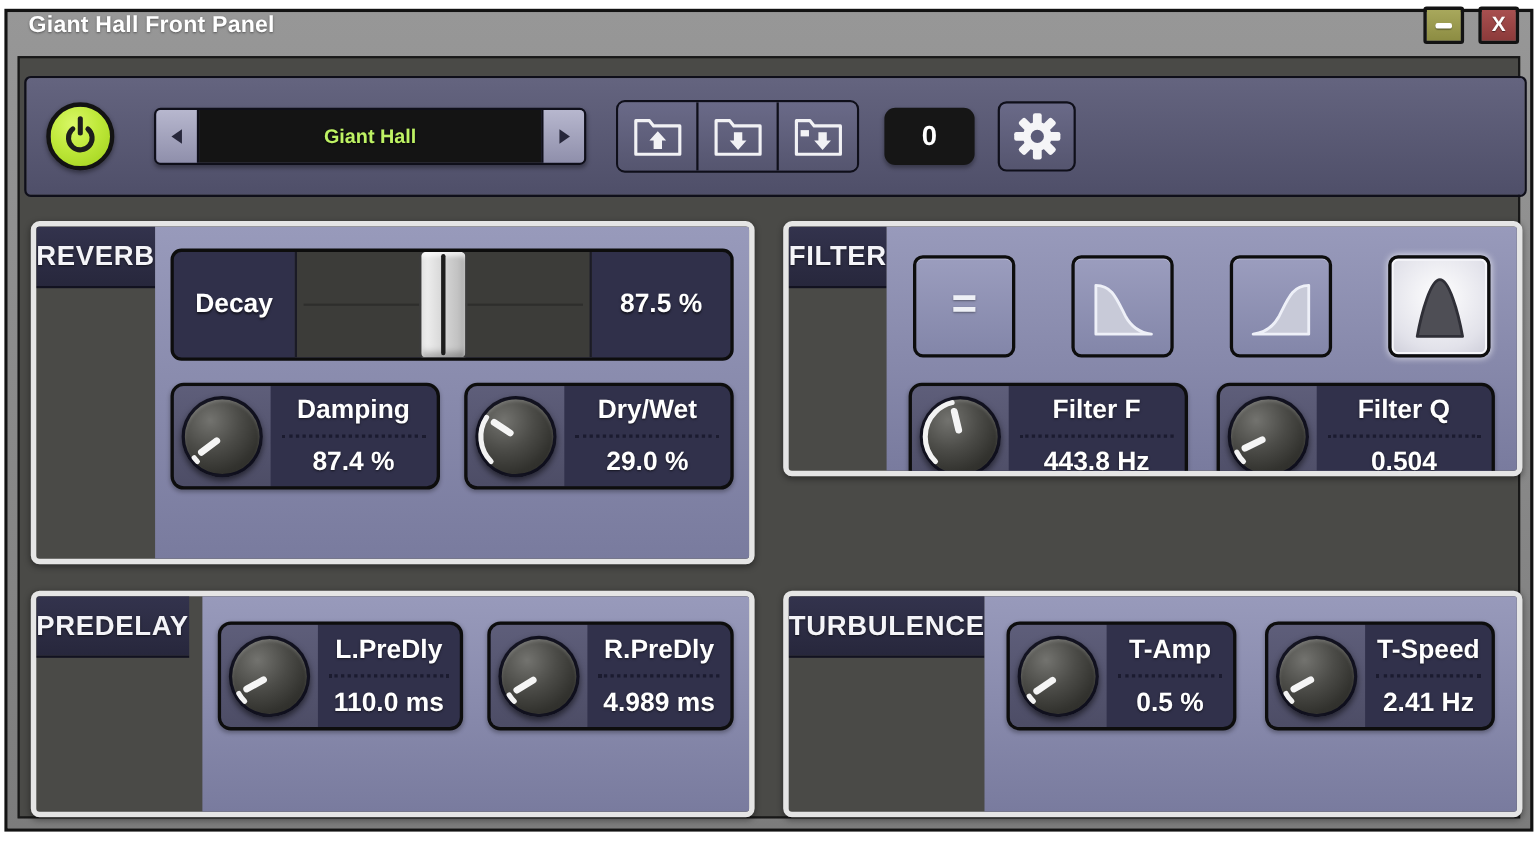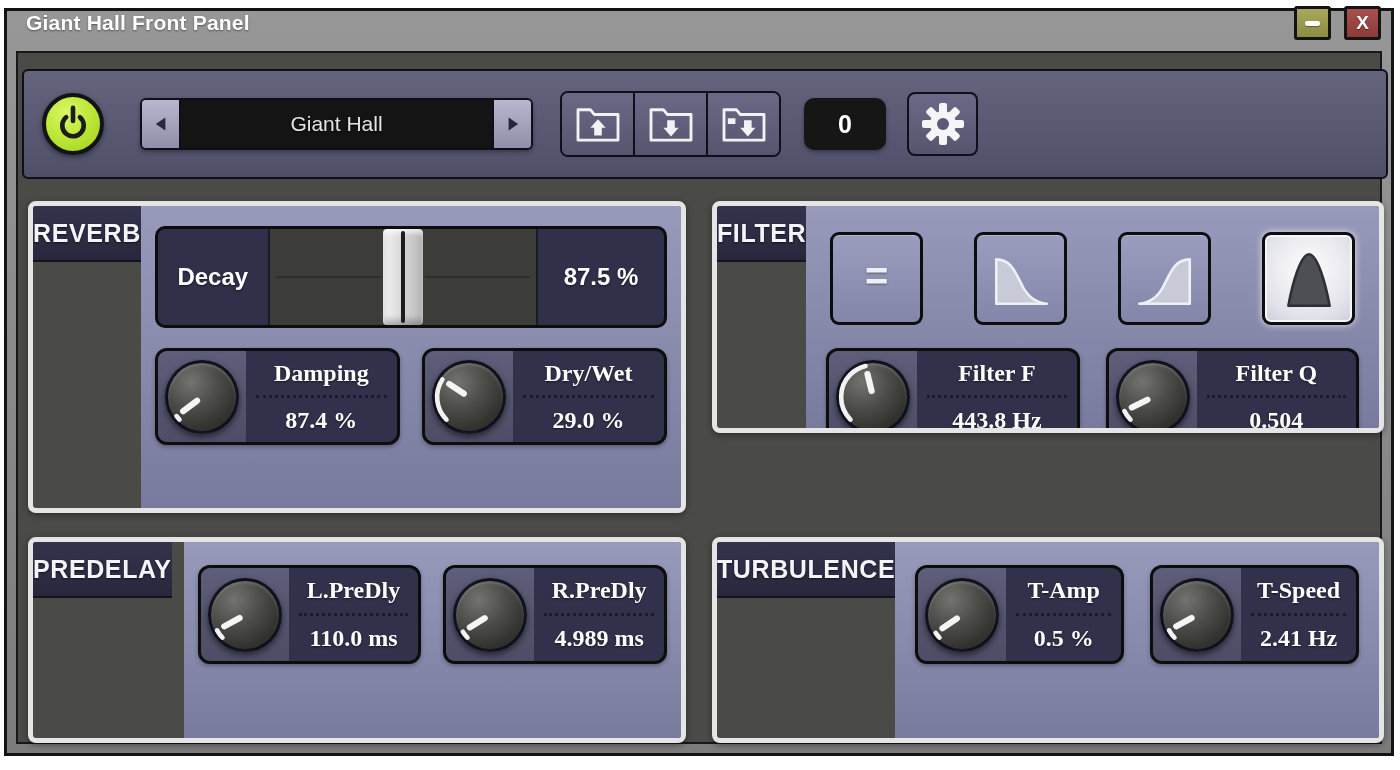--- a/index.html
+++ b/index.html
@@ -29,21 +29,21 @@
   .power-btn{width:62px;height:62px;border-radius:50%;box-sizing:border-box;border:4px solid #131313;
            background:radial-gradient(circle at 38% 30%,#d9f768 0%,#bfe93a 45%,#9fcf1c 100%);
            display:flex;align-items:center;justify-content:center;margin-right:36px;cursor:pointer;
            box-shadow:0 2px 5px rgba(0,0,0,.45);}
   .preset{width:393px;height:52px;box-sizing:border-box;border:2px solid #0f0f1a;border-radius:6px;
            overflow:hidden;display:flex;margin-right:27px;box-shadow:0 2px 4px rgba(0,0,0,.35);}
   .preset-arrow{width:37px;background:linear-gradient(#b7b7ce,#8f8fab);display:flex;align-items:center;
            justify-content:center;cursor:pointer;}
   .preset-arrow.left{border-right:2px solid #0f0f1a;}
   .preset-arrow.right{border-left:2px solid #0f0f1a;}
-  .preset-field{flex:1;background:#141414;color:#e5e5e5;font-weight:normal;font-size:21px;
+  .preset-field{flex:1;background:#141414;color:#bef264;font-weight:bold;font-size:18px;
            display:flex;align-items:center;justify-content:center;cursor:pointer;
            text-shadow:0 1px 2px rgba(0,0,0,.8);}
   .folder-group{height:66px;box-sizing:border-box;border:2px solid #0f0f1a;border-radius:8px;
            display:flex;overflow:hidden;margin-right:23px;}
   .folder-btn{width:71px;display:flex;align-items:center;justify-content:center;cursor:pointer;
            background:linear-gradient(#6a6a88,#55556f);}
   .folder-btn + .folder-btn{border-left:2px solid #0f0f1a;}
   .counter{width:82px;height:52px;background:#161616;border-radius:10px;color:#fff;font-weight:bold;
            font-size:25px;display:flex;align-items:center;justify-content:center;margin-right:21px;
            box-shadow:0 2px 4px rgba(0,0,0,.35);}
@@ -76,21 +76,21 @@
   .slider-handle{position:absolute;top:-2px;bottom:-2px;width:44px;box-sizing:border-box;
            background:linear-gradient(90deg,#f5f5f5 0%,#dcdcdc 40%,#b8b8b8 100%);
            border:2px solid #3c3c3c;border-radius:6px;cursor:grab;
            box-shadow:inset 0 4px 4px rgba(255,255,255,.7), inset 0 -5px 6px rgba(0,0,0,.25);}
   .slider-handle::after{content:"";position:absolute;left:50%;margin-left:-2px;top:2px;bottom:2px;
            width:4px;background:#1d1d1d;border-radius:2px;}
   .slider-value{width:126px;flex:none;display:flex;align-items:center;justify-content:center;
            color:#fff;font-weight:bold;font-size:24px;text-shadow:0 1px 2px rgba(0,0,0,.6);}
 
   
-  .knob-row{position:absolute;left:14px;right:14px;display:flex;gap:22px;font-family:Liberation Serif, serif;}
+  .knob-row{position:absolute;left:14px;right:14px;display:flex;gap:22px;}
   .knob-row.r1{top:142px;height:97px;}
   .knob-row.r2{top:23px;height:99px;}
   .section.filter .knob-row, .section.turbulence .knob-row{left:20px;right:20px;gap:26px;border-radius:27px;}
   .knob-widget{flex:1;box-sizing:border-box;border:3px solid #0d0d0d;border-radius:12px;
            background:#31314b;display:flex;overflow:hidden;box-shadow:0 2px 4px rgba(0,0,0,.3);}
   .knob-zone{width:88px;flex:none;background:linear-gradient(#5e5e7a,#4d4d66);
            display:flex;align-items:center;justify-content:center;}
   .knob{width:74px;height:74px;position:relative;border-radius:50%;box-sizing:border-box;
            background:radial-gradient(circle at 34% 28%,#73736f 0%,#4c4c48 40%,#32322e 72%,#272723 100%);
            border:3px solid rgba(12,12,28,.9);cursor:pointer;

